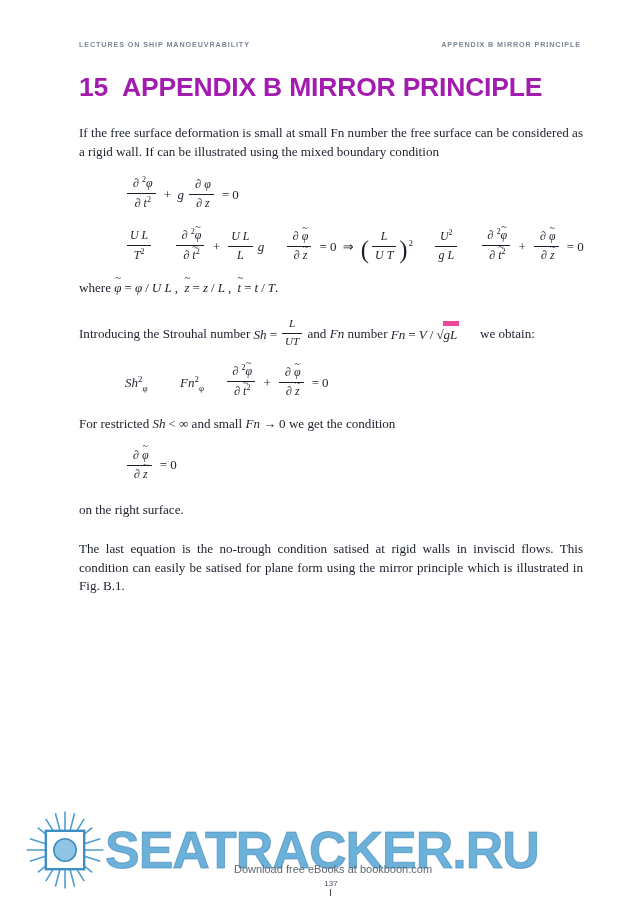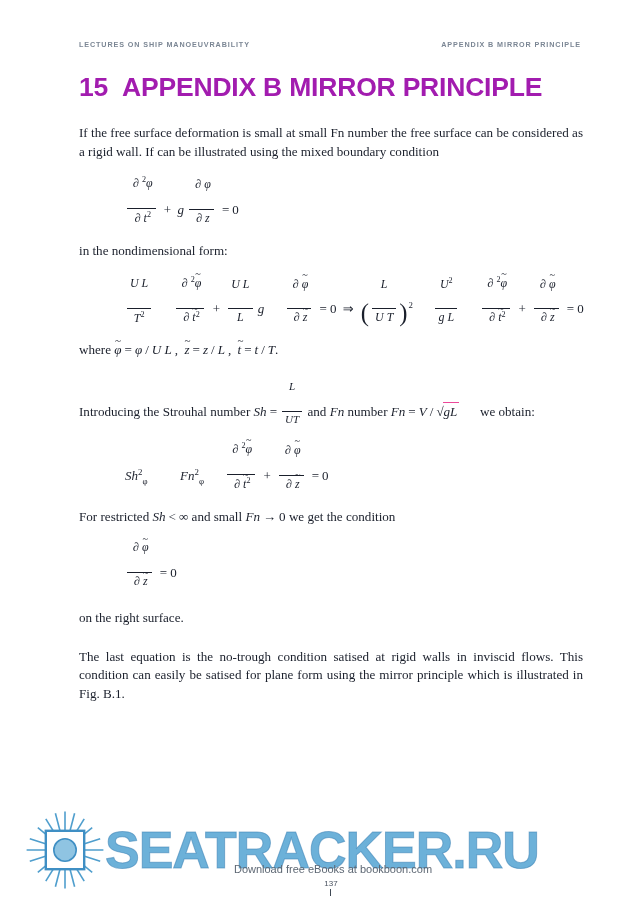--- a/index.html
+++ b/index.html
@@ -83,21 +83,21 @@
   .mn { font-family: "Liberation Serif", serif; font-style: normal; }
   .mo { font-family: "Liberation Serif", serif; font-style: normal; padding: 0 3px; }
   .frac {
     display: inline-block;
     vertical-align: -0.62em;
     text-align: center;
     margin: 0 2px;
   }
   .frac .num-line {
     display: block;
-    padding: 0 3px 17px 3px;
+    padding: 0 3px 2px 3px;
     border-bottom: 1px solid #1a1f2b;
     font-size: 0.92em;
     line-height: 1.25;
   }
   .frac .den-line {
     display: block;
     padding: 1px 3px 0 3px;
     font-size: 0.92em;
     line-height: 1.25;
   }
@@ -116,21 +116,21 @@
   .tilde-wrap > .tl {
     position: absolute;
     left: 0; right: 0;
     top: -0.62em;
     text-align: center;
     font-size: 0.85em;
     line-height: 1;
   }
   .sqrt {
     display: inline-block;
-    border-top: 1px solid #ec4899;
+    border-top: 5px solid #ec4899;
     padding: 0 2px 0 1px;
     margin-left: -1px;
   }
   .inlinemath { white-space: nowrap; }
   .spacer { display: inline-block; width: 26px; }
   .spacer-sm { display: inline-block; width: 14px; }
 
   
   .footer-link {
     position: absolute;
@@ -206,21 +206,20 @@
     <div class="eq">
       <span class="inlinemath">
         <span class="frac"><span class="num-line"><span class="mo">∂</span><sup class="sp">2</sup><span class="mi">φ</span></span><span class="den-line"><span class="mo">∂</span><span class="mi">t</span><sup class="sp">2</sup></span></span>
         <span class="mo">+</span>
         <span class="mi">g</span>
         <span class="frac"><span class="num-line"><span class="mo">∂</span><span class="mi">φ</span></span><span class="den-line"><span class="mo">∂</span><span class="mi">z</span></span></span>
         <span class="mo">=</span><span class="mn">0</span>
       </span>
     </div>
 
-    <p class="para">in the nondimensional form:</p>
 
     <div class="eq wide">
       <span class="inlinemath">
         <span class="frac"><span class="num-line"><span class="mi">U L</span></span><span class="den-line"><span class="mi">T</span><sup class="sp">2</sup></span></span>
         <span class="spacer-sm"></span>
         <span class="frac"><span class="num-line"><span class="mo">∂</span><sup class="sp">2</sup><span class="tilde-wrap"><span class="tl">~</span><span class="mi">φ</span></span></span><span class="den-line"><span class="mo">∂</span><span class="tilde-wrap"><span class="tl">~</span><span class="mi">t</span></span><sup class="sp">2</sup></span></span>
         <span class="mo">+</span>
         <span class="frac"><span class="num-line"><span class="mi">U L</span></span><span class="den-line"><span class="mi">L</span></span></span>
         <span class="mi">g</span>
         <span class="spacer-sm"></span>

